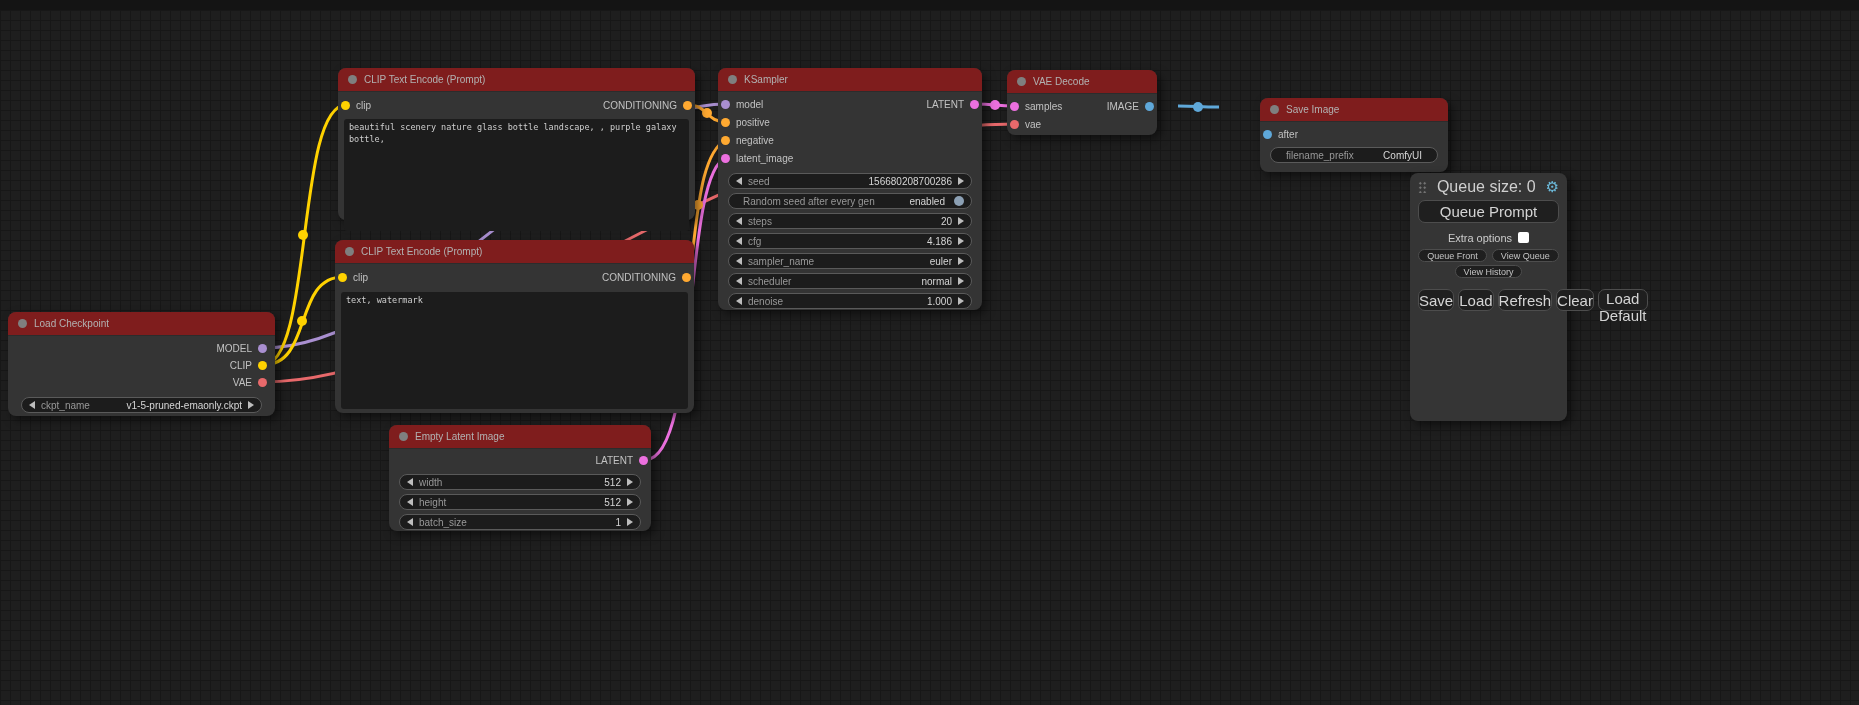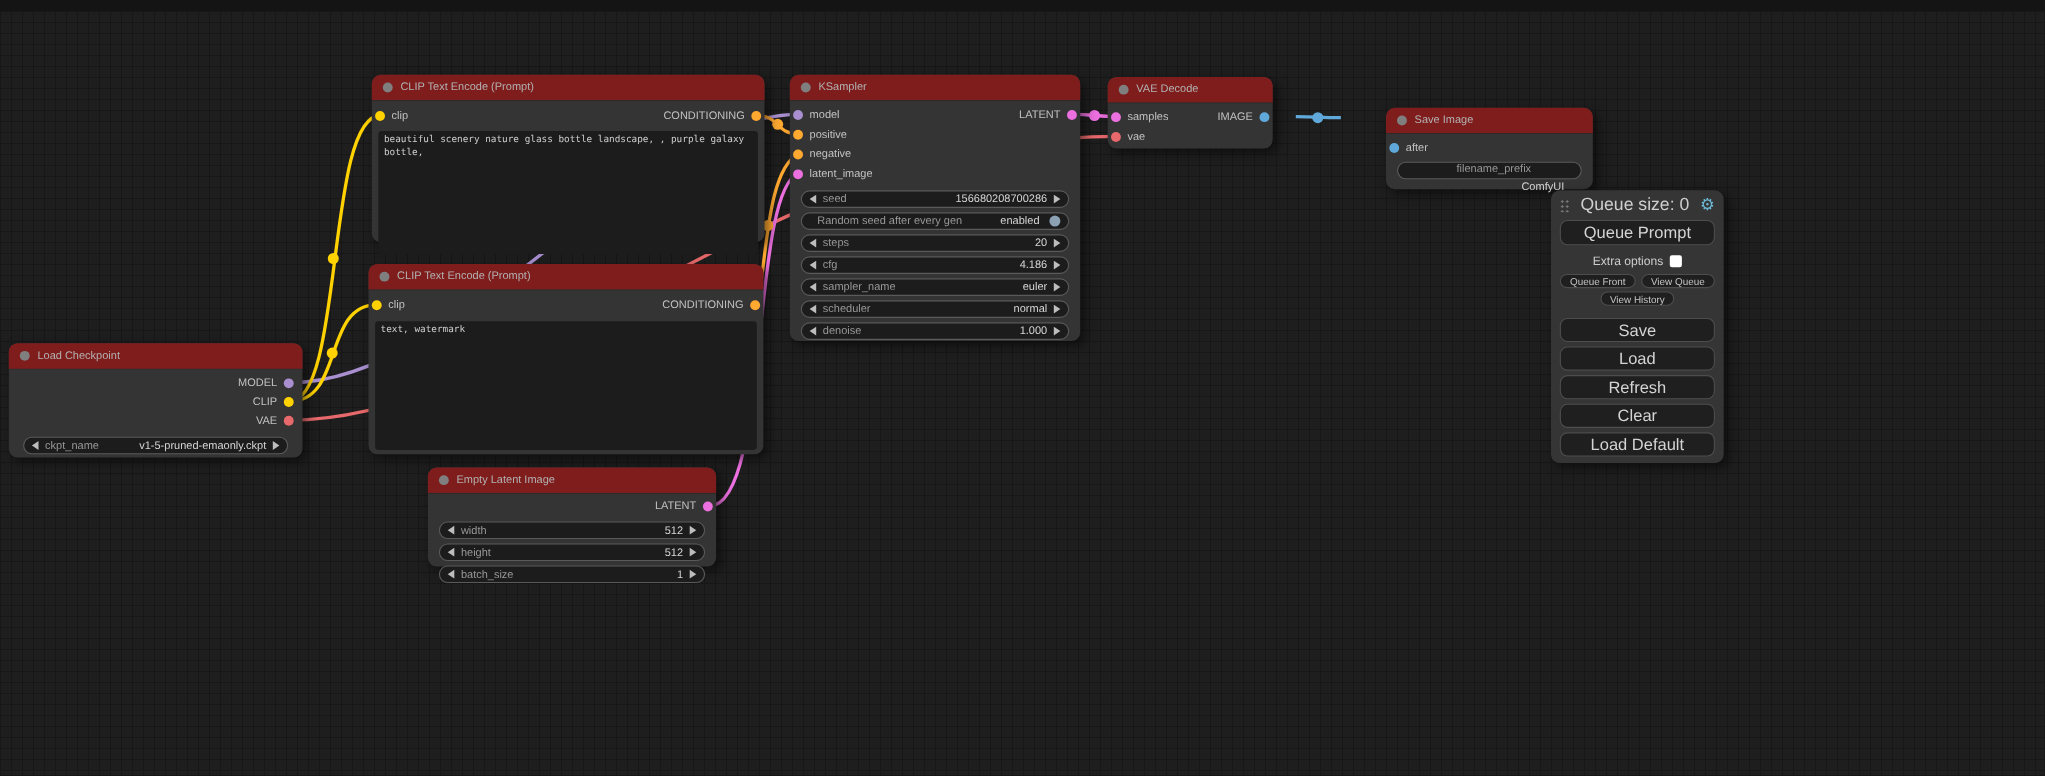--- a/index.html
+++ b/index.html
@@ -29,46 +29,46 @@
   .wvalue{margin-left:auto;color:#d6d6d6;white-space:nowrap;}
   .arrl{width:0;height:0;border-top:4px solid transparent;border-bottom:4px solid transparent;border-right:6px solid #bdbdbd;flex:none;}
   .arrr{width:0;height:0;border-top:4px solid transparent;border-bottom:4px solid transparent;border-left:6px solid #bdbdbd;flex:none;}
   .toggle-dot{width:10px;height:10px;border-radius:50%;flex:none;margin-left:3px;}
   .tarea{background:#1c1c1c;border-radius:3px;color:#cfcfcf;font-family:"DejaVu Sans Mono",monospace;
     font-size:8.5px;line-height:1.4;padding:3px 5px;white-space:pre-wrap;word-break:break-word;box-sizing:border-box;}
   
   #n-ckpt{left:8px;top:312px;width:267px;height:104px;}
   #n-clip1{left:338px;top:68px;width:357px;height:152px;}
   #n-clip2{left:335px;top:240px;width:359px;height:173px;}
-  #n-latent{left:389px;top:425px;width:262px;height:90px;}
+  #n-latent{left:389px;top:425px;width:262px;height:106px;}
   #n-ks{left:718px;top:68px;width:264px;height:242px;}
   #n-vae{left:1007px;top:70px;width:150px;height:65px;text-align:right;}
   #n-save{left:1260px;top:71px;width:188px;height:74px;margin-top:27px;}
   #n-ckpt .widget{margin:6px 13px 0;}
   #n-clip1 .tarea{margin:5px 6px 0;height:112px;}
   #n-clip2 .tarea{margin:6px 6px 0;height:117px;}
   .wcol{display:flex;flex-direction:column;gap:4px;padding:0 10px;margin-top:5px;}
   #n-ks .wcol{margin-top:6px;justify-content:center;}
-  #n-save .widget{margin:4px 10px 0;flex-direction:column;}
+  #n-save .widget{margin:4px 10px 0;}
   
   #menu{position:absolute;z-index:3;left:1410px;top:173px;width:157px;height:248px;background:#353535;border-radius:8px;
     box-shadow:4px 4px 10px rgba(0,0,0,.5);box-sizing:border-box;padding:6px 8px;color:#d0d0d0;}
   .mhead{display:flex;align-items:center;height:16px;margin-bottom:5px;}
   .drag{width:9px;height:12px;background-image:radial-gradient(#787878 1px,transparent 1.2px);background-size:4.5px 4.5px;flex:none;}
   .qsize{flex:1;text-align:center;font-size:16px;color:#cfcfcf;}
   .gear{font-size:15px;line-height:14px;flex:none;}
   button{font-family:"Liberation Sans",sans-serif;display:block;background:#1f1f1f;border:1px solid #4d4d4d;border-radius:7px;
     color:#d4d4d4;cursor:pointer;padding:0;}
   .mbtn.big{width:141px;height:22px;font-size:15px;}
   #qp-btn{height:23px;margin-bottom:7px;}
   .extra{display:flex;align-items:center;justify-content:center;gap:6px;font-size:11px;height:15px;margin-bottom:4px;color:#cccccc;}
   .chk{width:11px;height:11px;background:#ffffff;border-radius:2px;flex:none;}
   .smallrow{display:flex;justify-content:center;gap:5px;margin-bottom:3px;}
   .mbtn.sm{height:13px;font-size:9px;padding:0 8px;border-radius:7px;color:#c4c4c4;}
-  .bigcol{display:flex;flex-direction:column;gap:4px;margin-top:11px;}
+  .bigcol{display:flex;flex-direction:row;gap:4px;margin-top:11px;}
 </style>
 </head>
 <body>
 
 <div id="canvas">
   <div id="topstrip"></div>
 
   <svg id="wires" width="1859" height="705">
     <path d="M263,348 C420,348 580,104 726,104" style="stroke: rgb(169, 143, 208);"></path>
     <path d="M263,365 C313,365 296,105 346,105" style="stroke: rgb(255, 210, 0);"></path>

